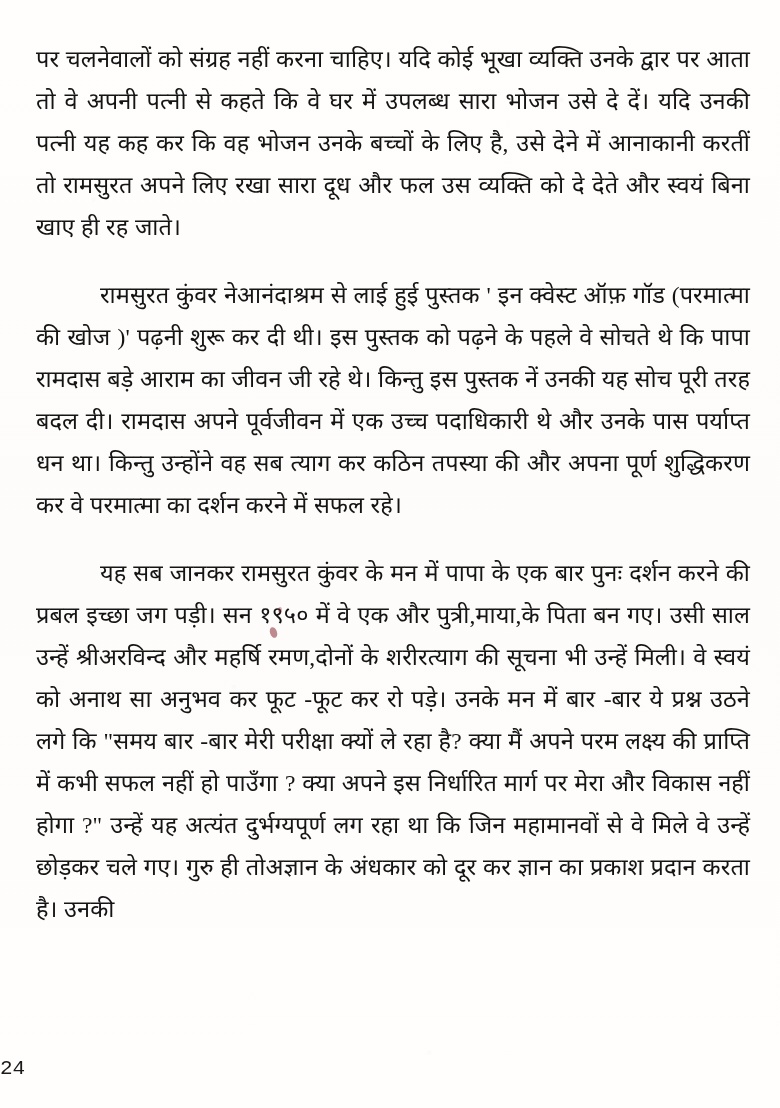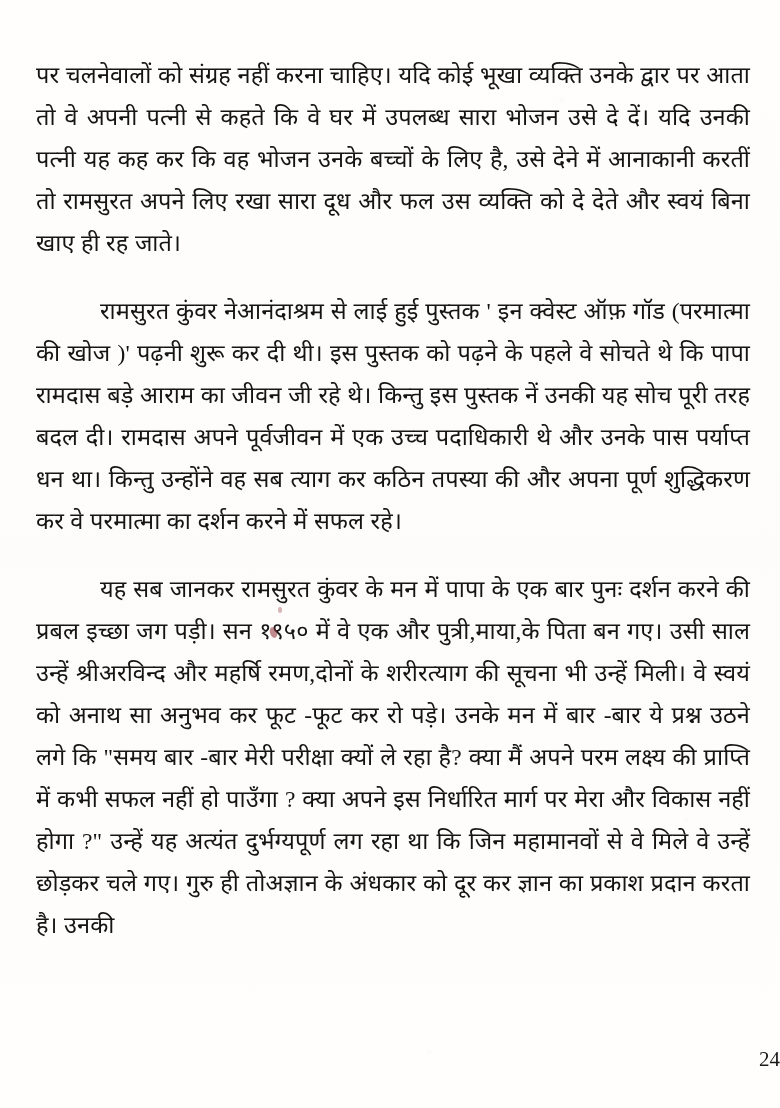--- a/index.html
+++ b/index.html
@@ -27,42 +27,42 @@
       radial-gradient(circle at 55% 95%, rgba(0,0,0,0.010) 0 1.5px, transparent 3px),
       linear-gradient(180deg, #fffefc 0%, #fdfcfa 50%, #fffefd 100%);
   }
   .content {
     position: absolute;
     left: 36px;
     right: 30px;
     top: 38px;
   }
   p.para {
-    margin: 16px 0 26px 0;
+    margin: 0 0 26px 0;
     font-size: 23.5px;
     line-height: 42px;
     text-align: justify;
     text-justify: inter-word;
     letter-spacing: 0.1px;
     word-spacing: 0.5px;
   }
   p.para:last-of-type {
     margin-bottom: 0;
   }
   p.indent {
     text-indent: 64px;
   }
   .page-number {
     position: absolute;
     left: 0;
     right: 0;
-    bottom: 36px;
-    text-align: right;
+    bottom: 28px;
+    text-align: left;
     font-size: 21px;
-    font-family: Liberation Serif, serif;
+    font-family: Liberation Mono, monospace;
     color: #1a1a1a;
   }
   
   .smudge {
     position: absolute;
     background: #8d2b35;
     opacity: 0.55;
     border-radius: 50%;
     pointer-events: none;
   }

